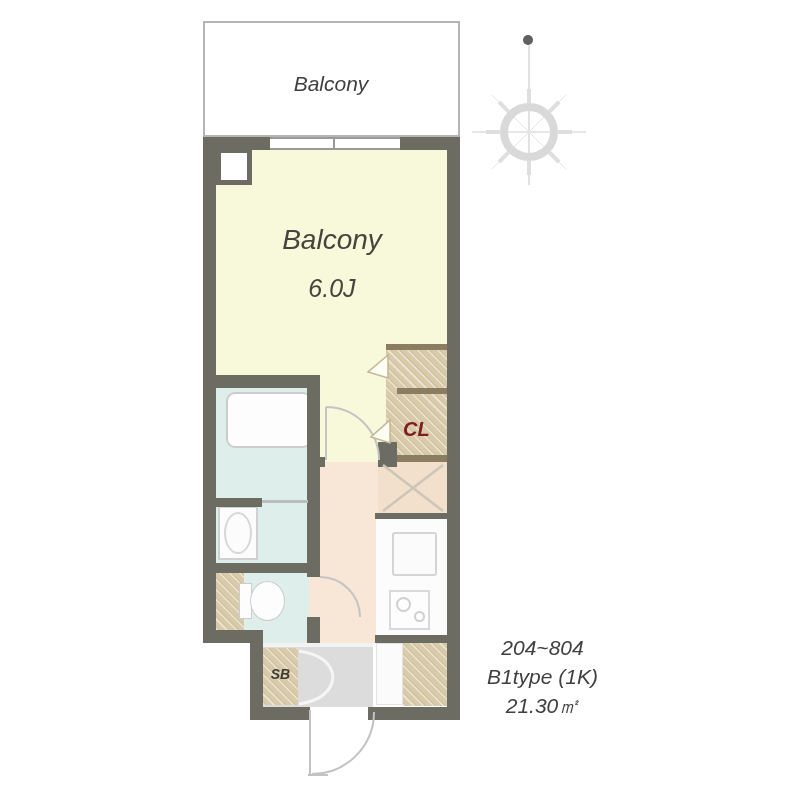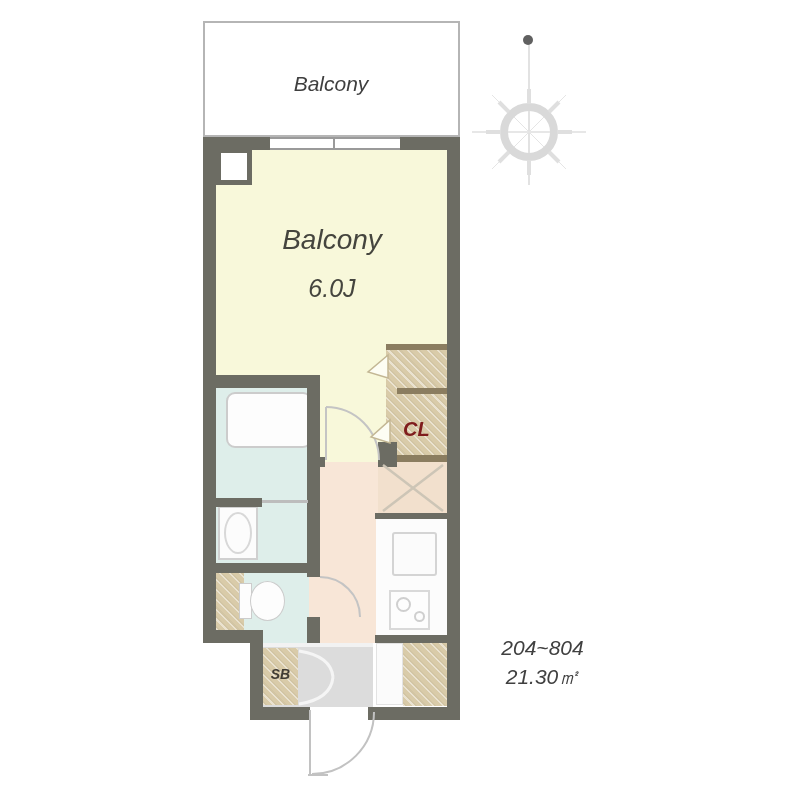--- a/index.html
+++ b/index.html
@@ -77,20 +77,21 @@
   <div class="abs" style="left:270px;top:137px;width:130px;height:13px;background:#ffffff;border-top:2px solid #9a9a9a;border-bottom:2px solid #9a9a9a;box-sizing:border-box;"></div>
   <div class="abs" style="left:333px;top:137px;width:2px;height:13px;background:#9a9a9a;"></div>
 
   <div class="abs" style="left:216px;top:148px;width:36px;height:37px;background:#ffffff;border:5px solid #6c6c63;box-sizing:border-box;"></div>
 
   <div class="abs label" style="left:232px;top:224px;width:200px;text-align:center;font-size:28px;">Balcony</div>
   <div class="abs label" style="left:232px;top:274px;width:200px;text-align:center;font-size:25px;">6.0J</div>
 
   <div class="abs" style="left:455px;top:633px;width:175px;text-align:center;font-size:21px;line-height:29px;color:#404040;">
     <div>204~804</div>
+    <div>B1type (1K)</div>
     <div>21.30㎡</div>
   </div>
 
   <svg width="800" height="800" viewBox="0 0 800 800">
 
     <g>
       <line x1="529" y1="44" x2="529" y2="185" stroke="#d9d9d9" stroke-width="1.5"></line>
       <line x1="472" y1="132" x2="586" y2="132" stroke="#dfdfdf" stroke-width="1.5"></line>
       <line x1="492" y1="95" x2="566" y2="169" stroke="#e5e5e5" stroke-width="1"></line>
       <line x1="566" y1="95" x2="492" y2="169" stroke="#e5e5e5" stroke-width="1"></line>

